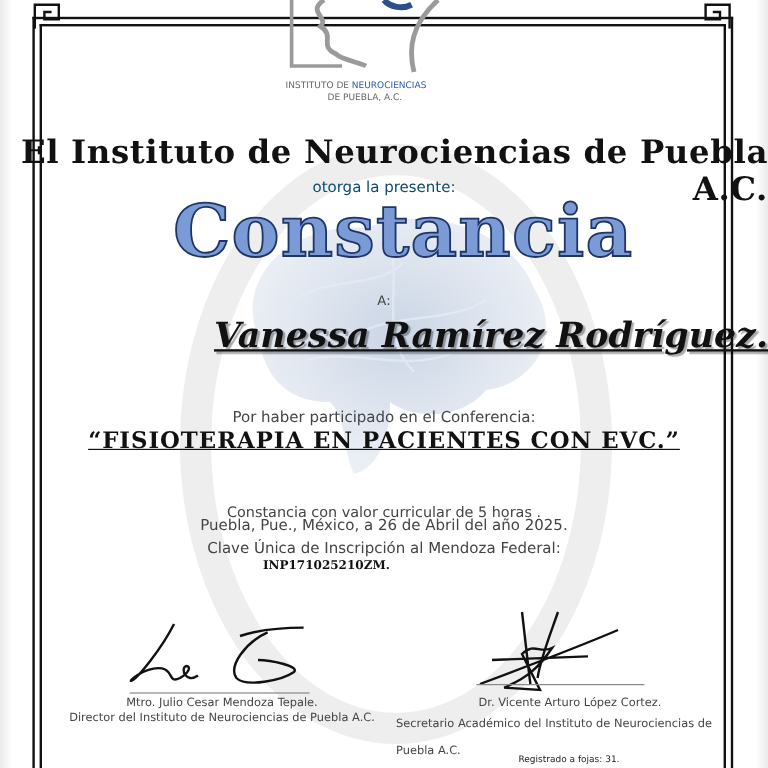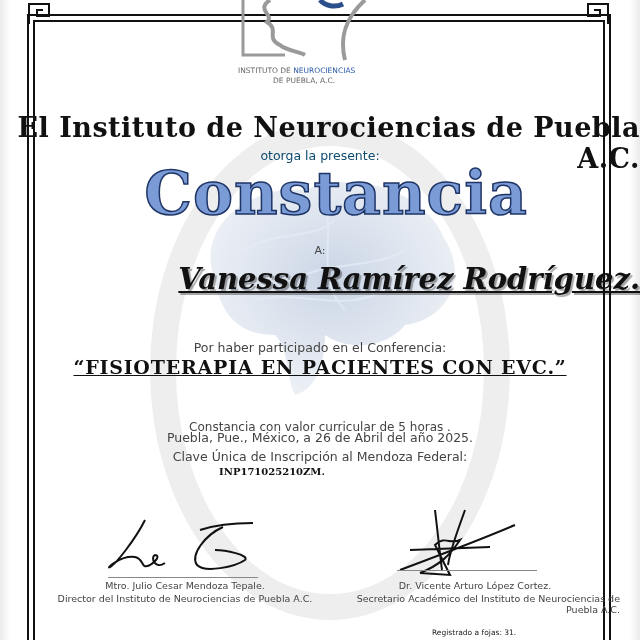--- a/index.html
+++ b/index.html
@@ -27,21 +27,21 @@
   .lugar { position:absolute; left:0; width:640px; top:430px; text-align:center; font-size:12.5px; color:#444; }
   .clave-label { position:absolute; left:0; width:640px; top:449px; text-align:center; font-size:12.5px; color:#444; }
   .clave { position:absolute; left:0; width:512px; top:466px; text-align:center; font-family:"DejaVu Serif", serif; font-weight:bold; font-size:10px; color:#111;padding-left:16px; }
   .sig1 { position:absolute; left:105px; top:515px; width:150px; height:60px; }
   .sig2 { position:absolute; left:390px; top:505px; width:130px; height:75px; }
   .sigline1 { position:absolute; left:108px; top:577px; width:150px; border-top:1px solid #888; }
   .sigline2 { position:absolute; left:397px; top:570px; width:140px; border-top:1px solid #888; }
   .sig1-name { position:absolute; left:60px; width:250px; top:580px; text-align:center; font-size:9.5px; color:#444; }
   .sig1-title { position:absolute; left:50px; width:270px; top:593px; text-align:center; font-size:9.5px; color:#444; }
   .sig2-name { position:absolute; left:330px; width:290px; top:580px; text-align:center; font-size:9.5px; color:#444; }
-  .sig2-title { position:absolute; left:330px; width:290px; top:593px; text-align:right; font-size:9.5px; color:#444; line-height:11px; }
+  .sig2-title { position:absolute; left:330px; width:290px; top:593px; text-align:left; font-size:9.5px; color:#444; line-height:22px; }
   .registro { position:absolute; left:432px; top:628px; font-size:7.5px; color:#222; }
 </style>
 </head>
 <body>
 
 <div class="page">
   <div class="page-edge"></div>
   <div class="page-edge-r"></div>
 
   <div class="border-outer"></div>

